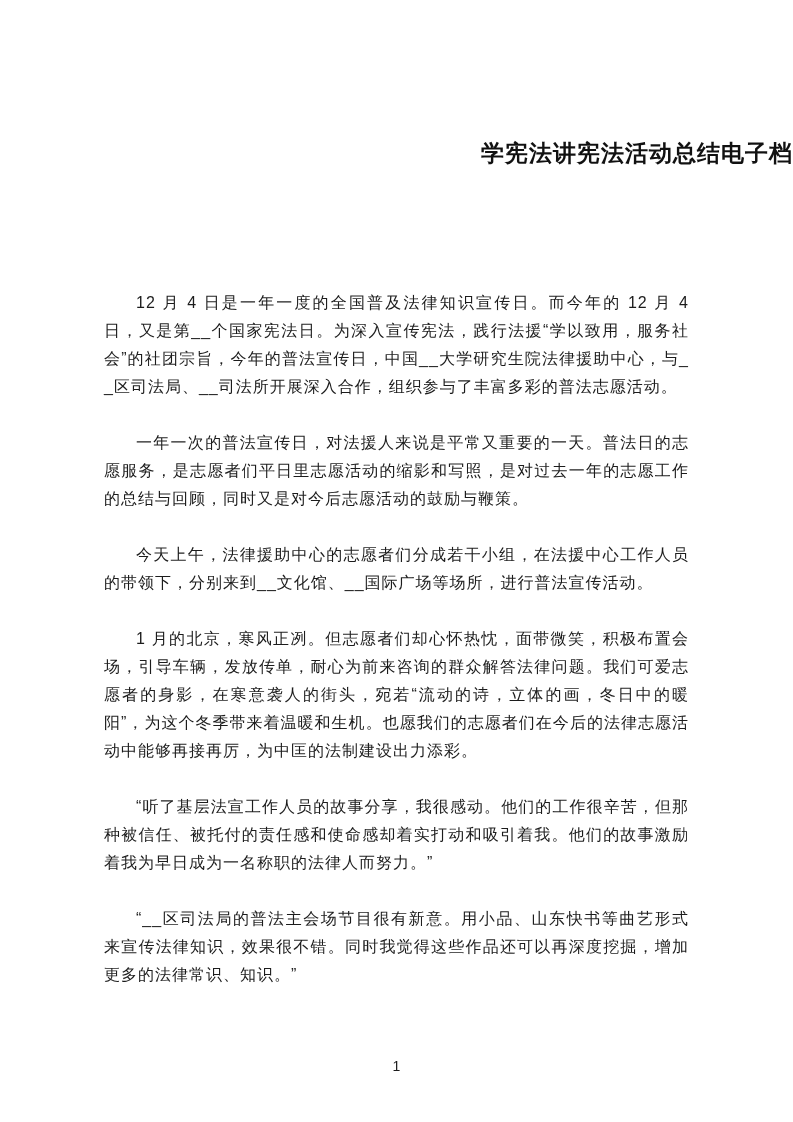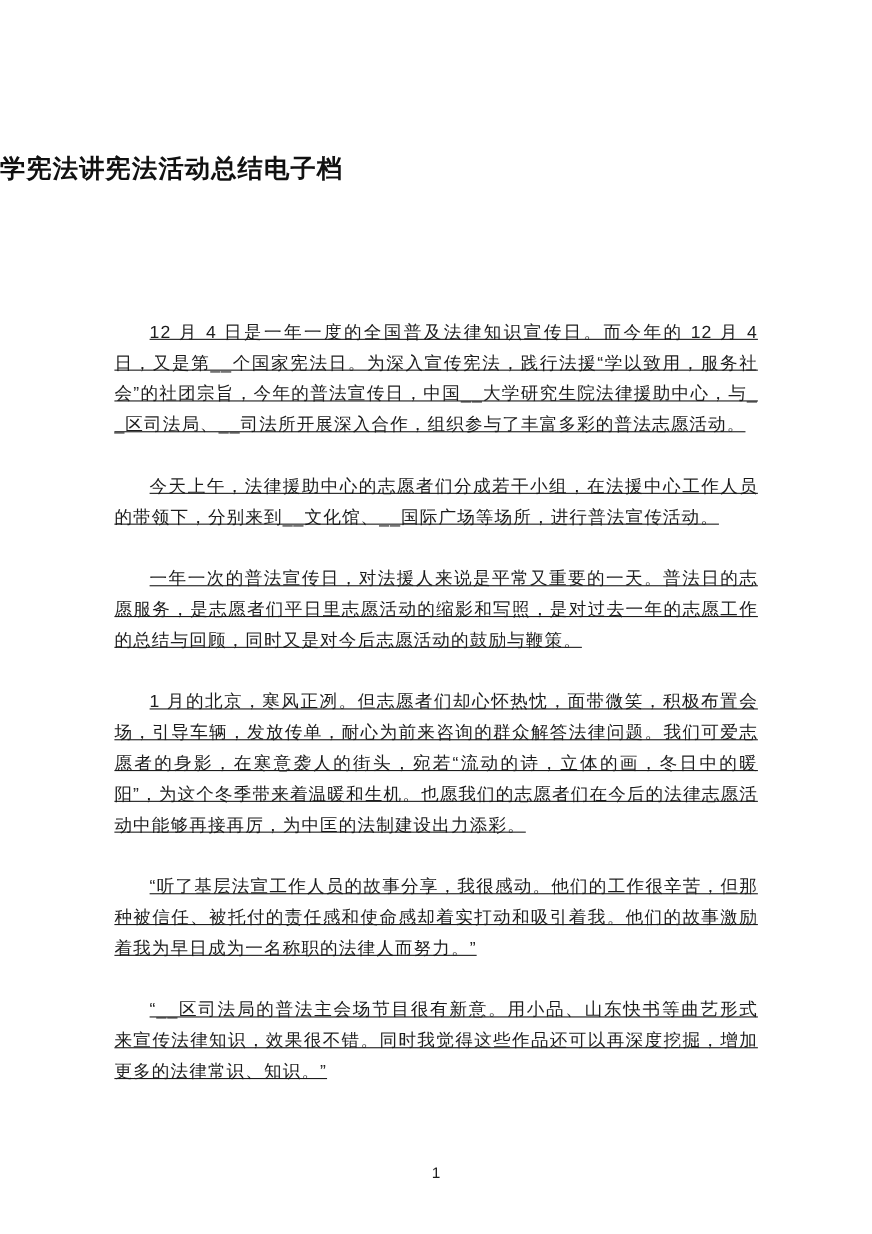--- a/index.html
+++ b/index.html
@@ -14,62 +14,61 @@
     margin: 0 auto;
     background: #ffffff;
     font-family: "Liberation Sans", "DejaVu Sans", sans-serif;
     color: #1a1a1a;
     overflow: hidden;
     box-sizing: border-box;
   }
   .doc-title {
     margin: 0;
     padding-top: 138px;
-    text-align: left;
+    text-align: right;
     font-size: 23px;
     font-weight: 700;
     letter-spacing: 1px;
     color: #111111;
   }
   .doc-body {
     margin: 120px 104px 0 104px;
   }
   .para {
     margin: 0 0 28px 0;
     font-size: 16px;
     line-height: 28px;
     letter-spacing: 1px;
     text-indent: 2em;
     text-align: justify;
     font-weight: 500;
     color: #1c1c1c;
     word-break: break-all;
-    text-decoration: underline;
   }
   .page-number {
     position: absolute;
     left: 0;
     right: 0;
     bottom: 48px;
     text-align: center;
     font-size: 14px;
     color: #1c1c1c;
   }
 </style>
 </head>
 <body>
 
 <div class="page">
 
   <h1 class="doc-title">学宪法讲宪法活动总结电子档</h1>
 
   <div class="doc-body">
     <p class="para">12 月 4 日是一年一度的全国普及法律知识宣传日。而今年的 12 月 4 日，又是第__个国家宪法日。为深入宣传宪法，践行法援“学以致用，服务社会”的社团宗旨，今年的普法宣传日，中国__大学研究生院法律援助中心，与__区司法局、__司法所开展深入合作，组织参与了丰富多彩的普法志愿活动。</p>
+    <p class="para">一年一次的普法宣传日，对法援人来说是平常又重要的一天。普法日的志愿服务，是志愿者们平日里志愿活动的缩影和写照，是对过去一年的志愿工作的总结与回顾，同时又是对今后志愿活动的鼓励与鞭策。</p>
     <p class="para">今天上午，法律援助中心的志愿者们分成若干小组，在法援中心工作人员的带领下，分别来到__文化馆、__国际广场等场所，进行普法宣传活动。</p>
-    <p class="para">一年一次的普法宣传日，对法援人来说是平常又重要的一天。普法日的志愿服务，是志愿者们平日里志愿活动的缩影和写照，是对过去一年的志愿工作的总结与回顾，同时又是对今后志愿活动的鼓励与鞭策。</p>
     <p class="para">1 月的北京，寒风正冽。但志愿者们却心怀热忱，面带微笑，积极布置会场，引导车辆，发放传单，耐心为前来咨询的群众解答法律问题。我们可爱志愿者的身影，在寒意袭人的街头，宛若“流动的诗，立体的画，冬日中的暖阳”，为这个冬季带来着温暖和生机。也愿我们的志愿者们在今后的法律志愿活动中能够再接再厉，为中匡的法制建设出力添彩。</p>
     <p class="para">“听了基层法宣工作人员的故事分享，我很感动。他们的工作很辛苦，但那种被信任、被托付的责任感和使命感却着实打动和吸引着我。他们的故事激励着我为早日成为一名称职的法律人而努力。”</p>
     <p class="para">“__区司法局的普法主会场节目很有新意。用小品、山东快书等曲艺形式来宣传法律知识，效果很不错。同时我觉得这些作品还可以再深度挖掘，增加更多的法律常识、知识。”</p>
   </div>
 
   <div class="page-number">1</div>
 
 </div>
 
 </body></html>

